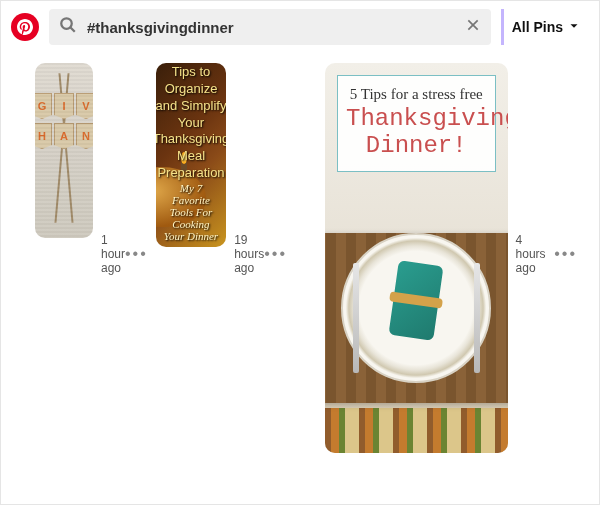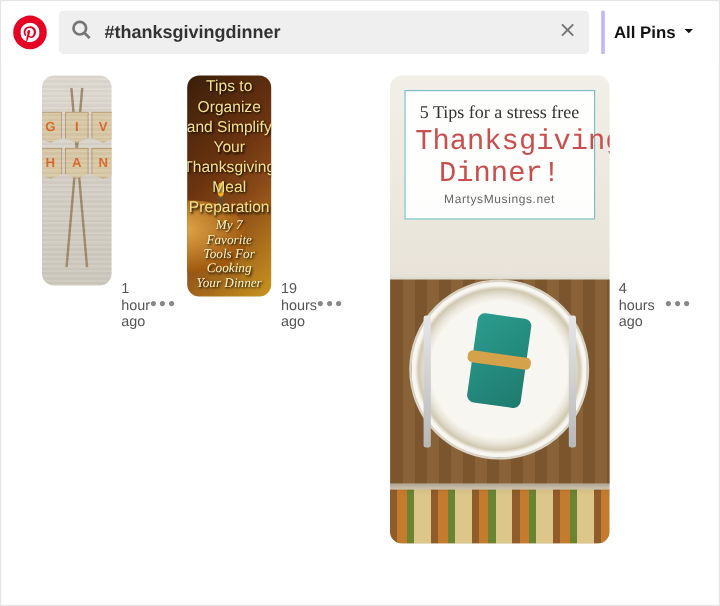--- a/index.html
+++ b/index.html
@@ -267,21 +267,20 @@
     <div class="pin-img pin3">
       <div class="tablecloth-border"></div>
       <div class="placemat"></div>
       <div class="plate"></div>
       <div class="fork"></div>
       <div class="knife"></div>
       <div class="napkin"></div>
       <div class="overlay-card">
         <div class="oc-line1">5 Tips for a stress free</div>
         <div class="oc-line2">Thanksgiving Dinner!</div>
-        <div class="oc-line3">MartysMusings.net</div>
       </div>
     </div>
     <div class="meta">
       <span>4 hours ago</span>
       <span class="more-dots">•••</span>
     </div>
 
   </div>
 
 </div>

